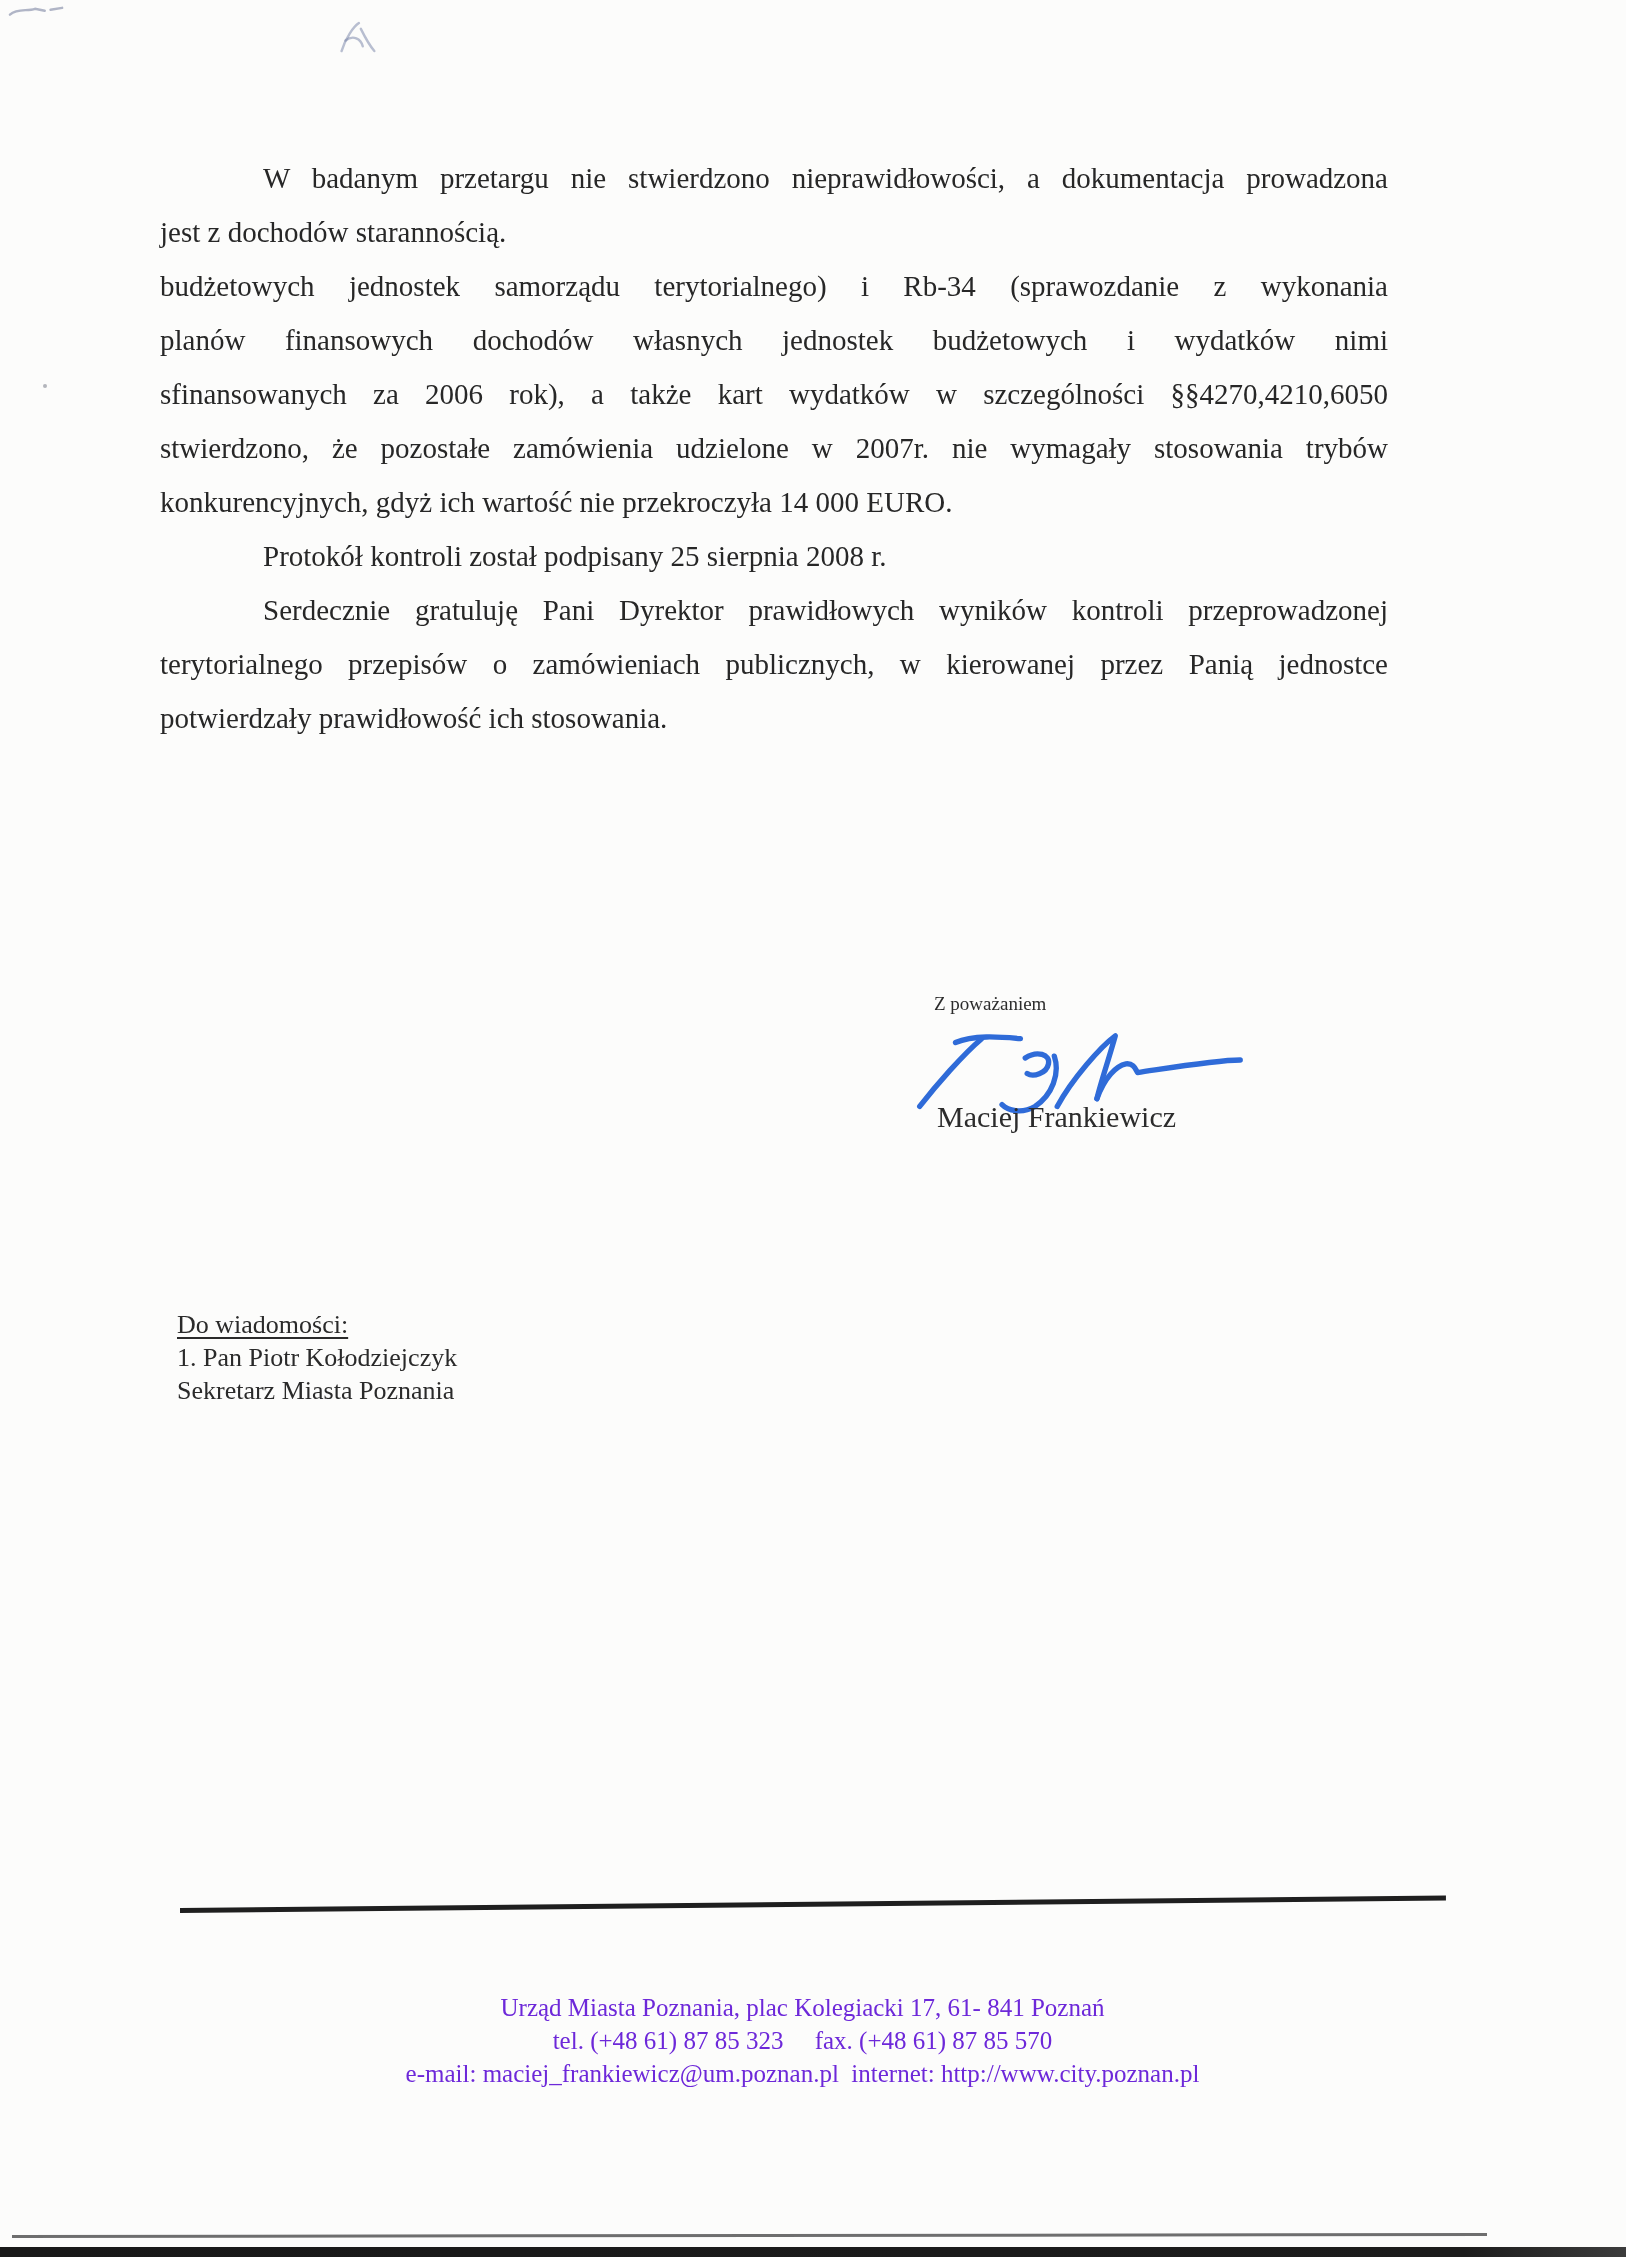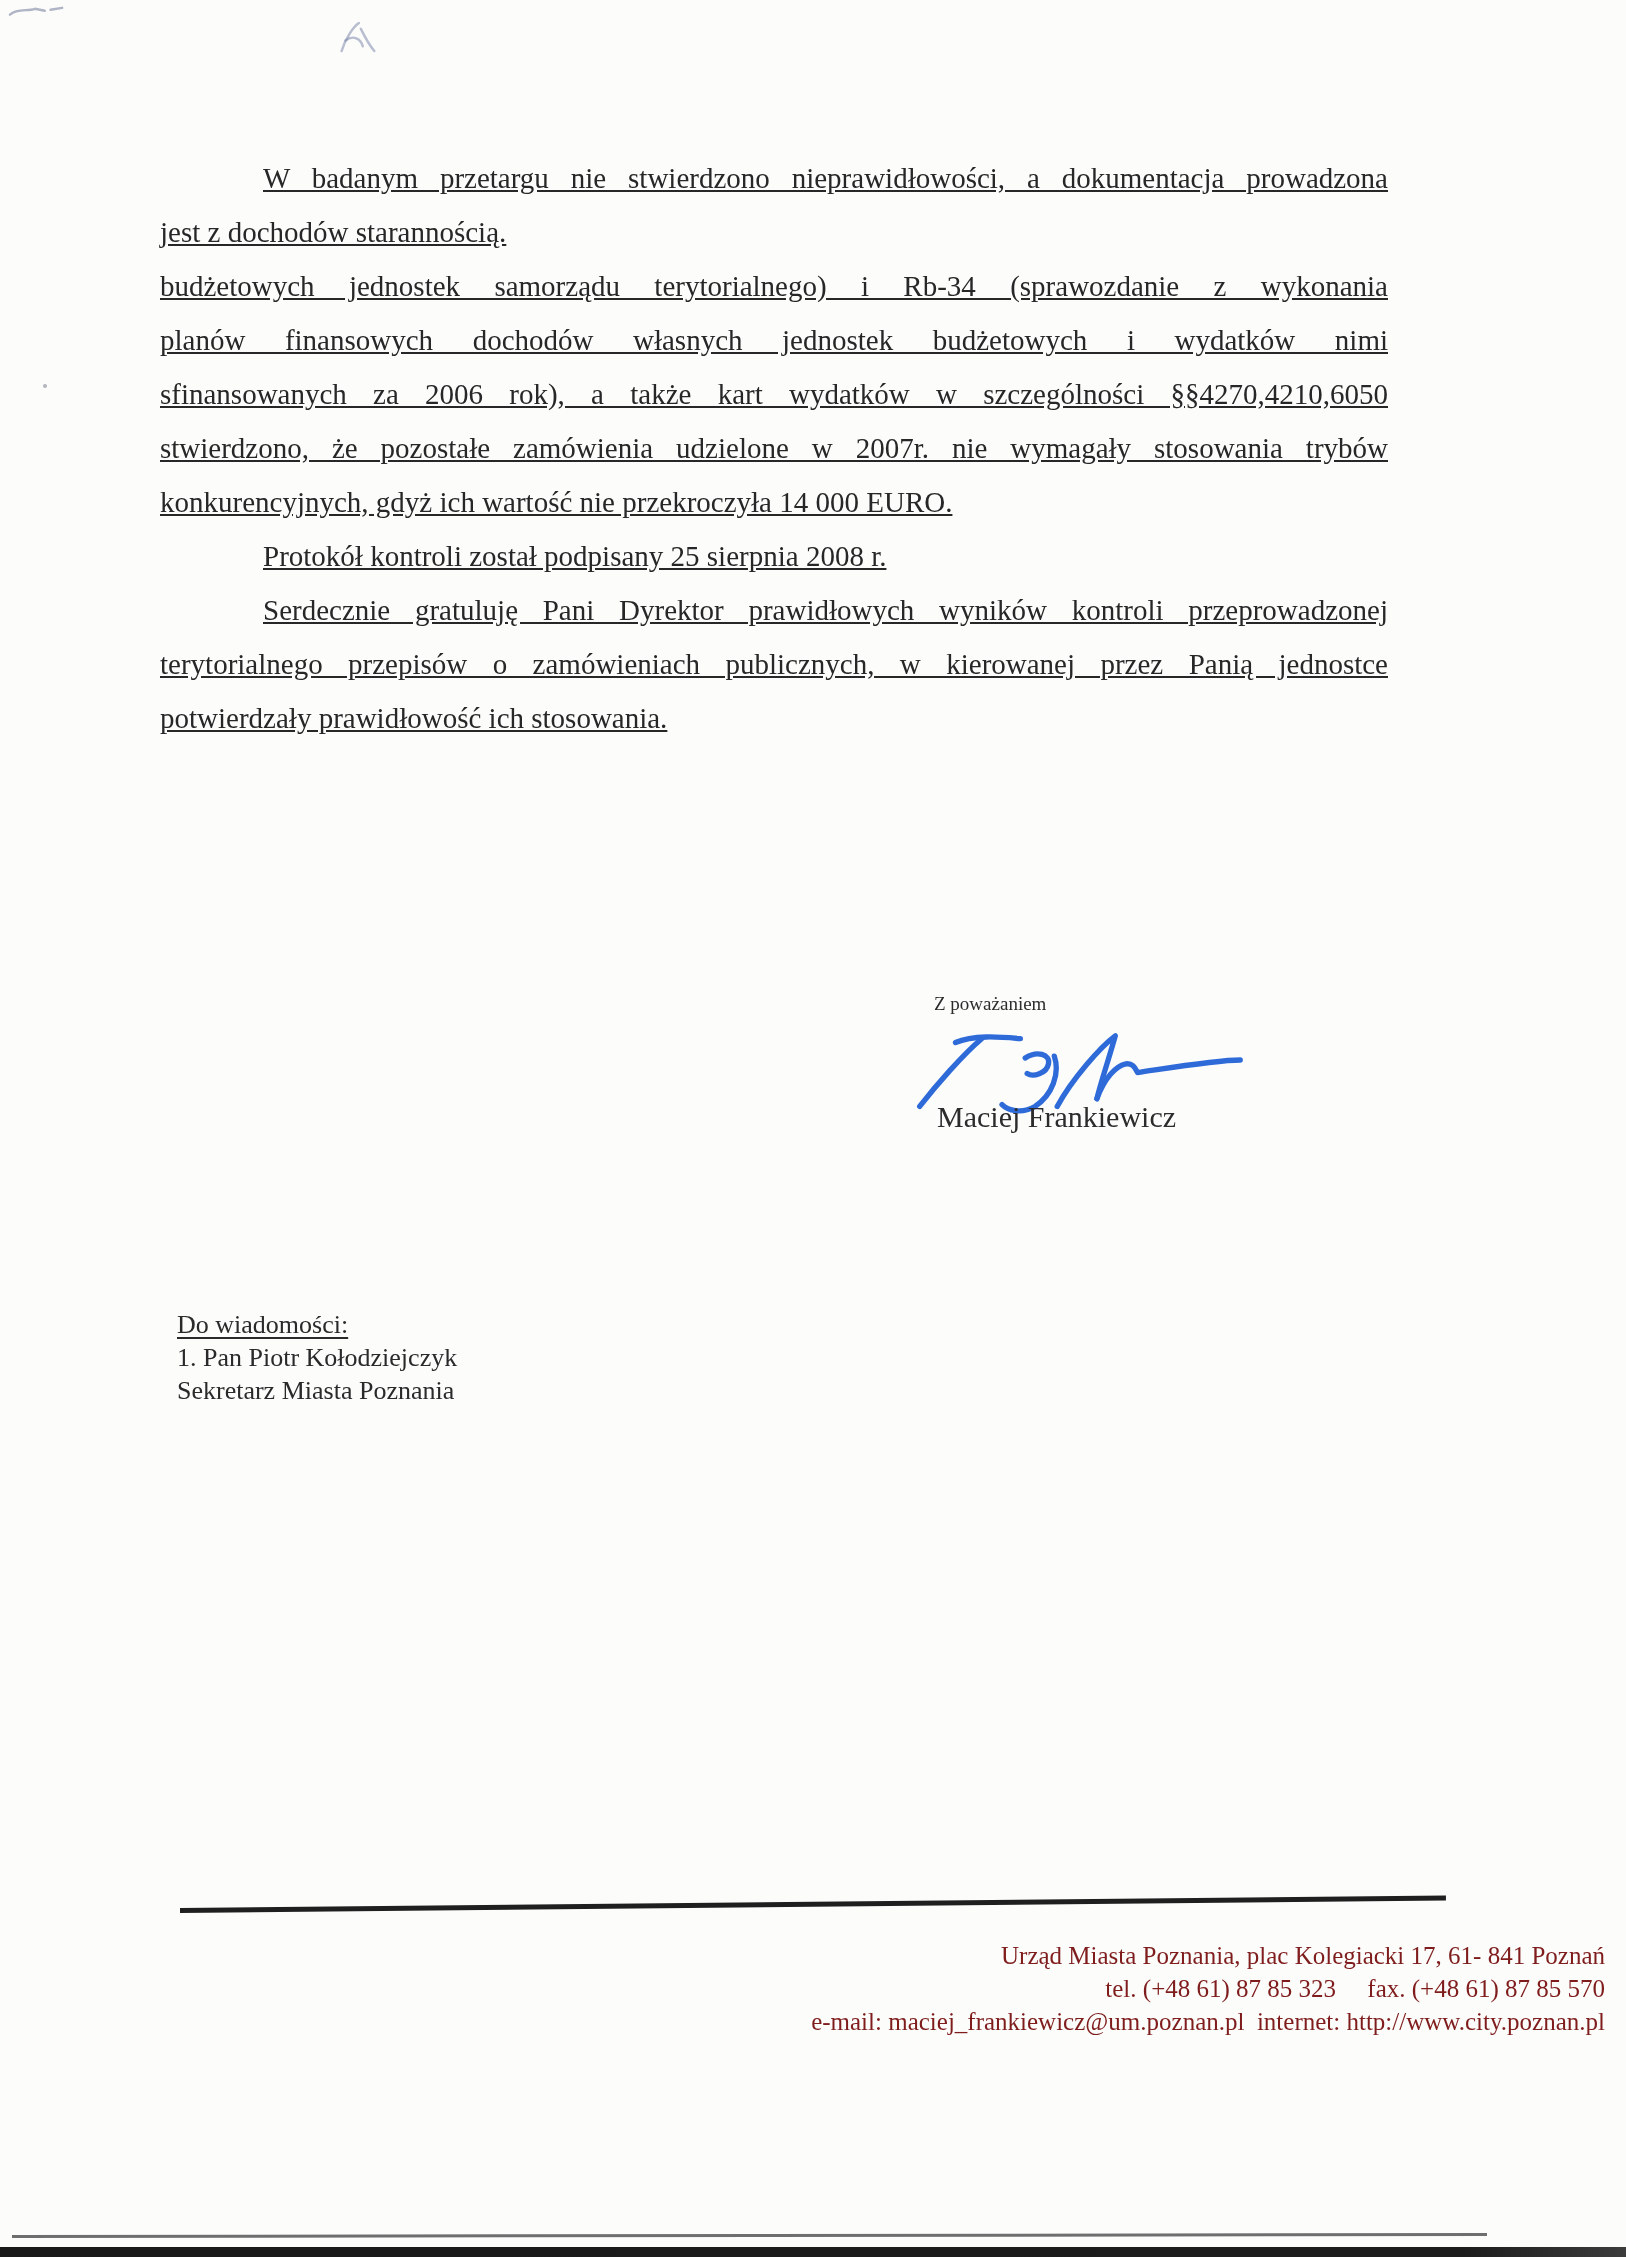--- a/index.html
+++ b/index.html
@@ -17,21 +17,20 @@
   .letter-body{
     position:absolute;
     left:160px;top:151px;width:1228px;
     font-size:29px;line-height:54px;
     color:#272727;
   }
   .line{
     text-align:justify;
     text-align-last:justify;
     white-space:normal;
-    text-decoration:underline;
   }
   .line.end{text-align-last:left;}
   .line.indent{text-indent:103px;}
 
   
   .closing{
     position:absolute;left:934px;top:986px;
     font-size:19px;line-height:35px;color:#2c2c2c;
   }
   .signature-svg{
@@ -61,23 +60,23 @@
     text-decoration-thickness:1.9px;
   }
 
   
   .footer-rule{
     position:absolute;left:180px;top:1908px;
     width:1266px;height:4.9px;background:#1f1f1f;
     transform:rotate(-0.57deg);transform-origin:left center;
   }
   .footer{
-    position:absolute;left:0;top:1939px;width:1605px;
-    text-align:right;
-    font-size:25px;line-height:33px;color:#7f1d1d;
+    position:absolute;left:0;top:1991px;width:1605px;
+    text-align:center;
+    font-size:25px;line-height:33px;color:#6d28d9;
   }
   .footer div{white-space:pre;}
 
   
   .scan-mark{position:absolute;}
   .scan-mark path{fill:none;stroke-linecap:round;}
   .mark1 path{stroke:rgba(100,110,145,0.5);stroke-width:2.5;}
   .mark2 path{stroke:rgba(115,128,165,0.5);stroke-width:2.5;}
   .scan-speck{
     position:absolute;left:43px;top:384px;width:3.9px;height:3.9px;

